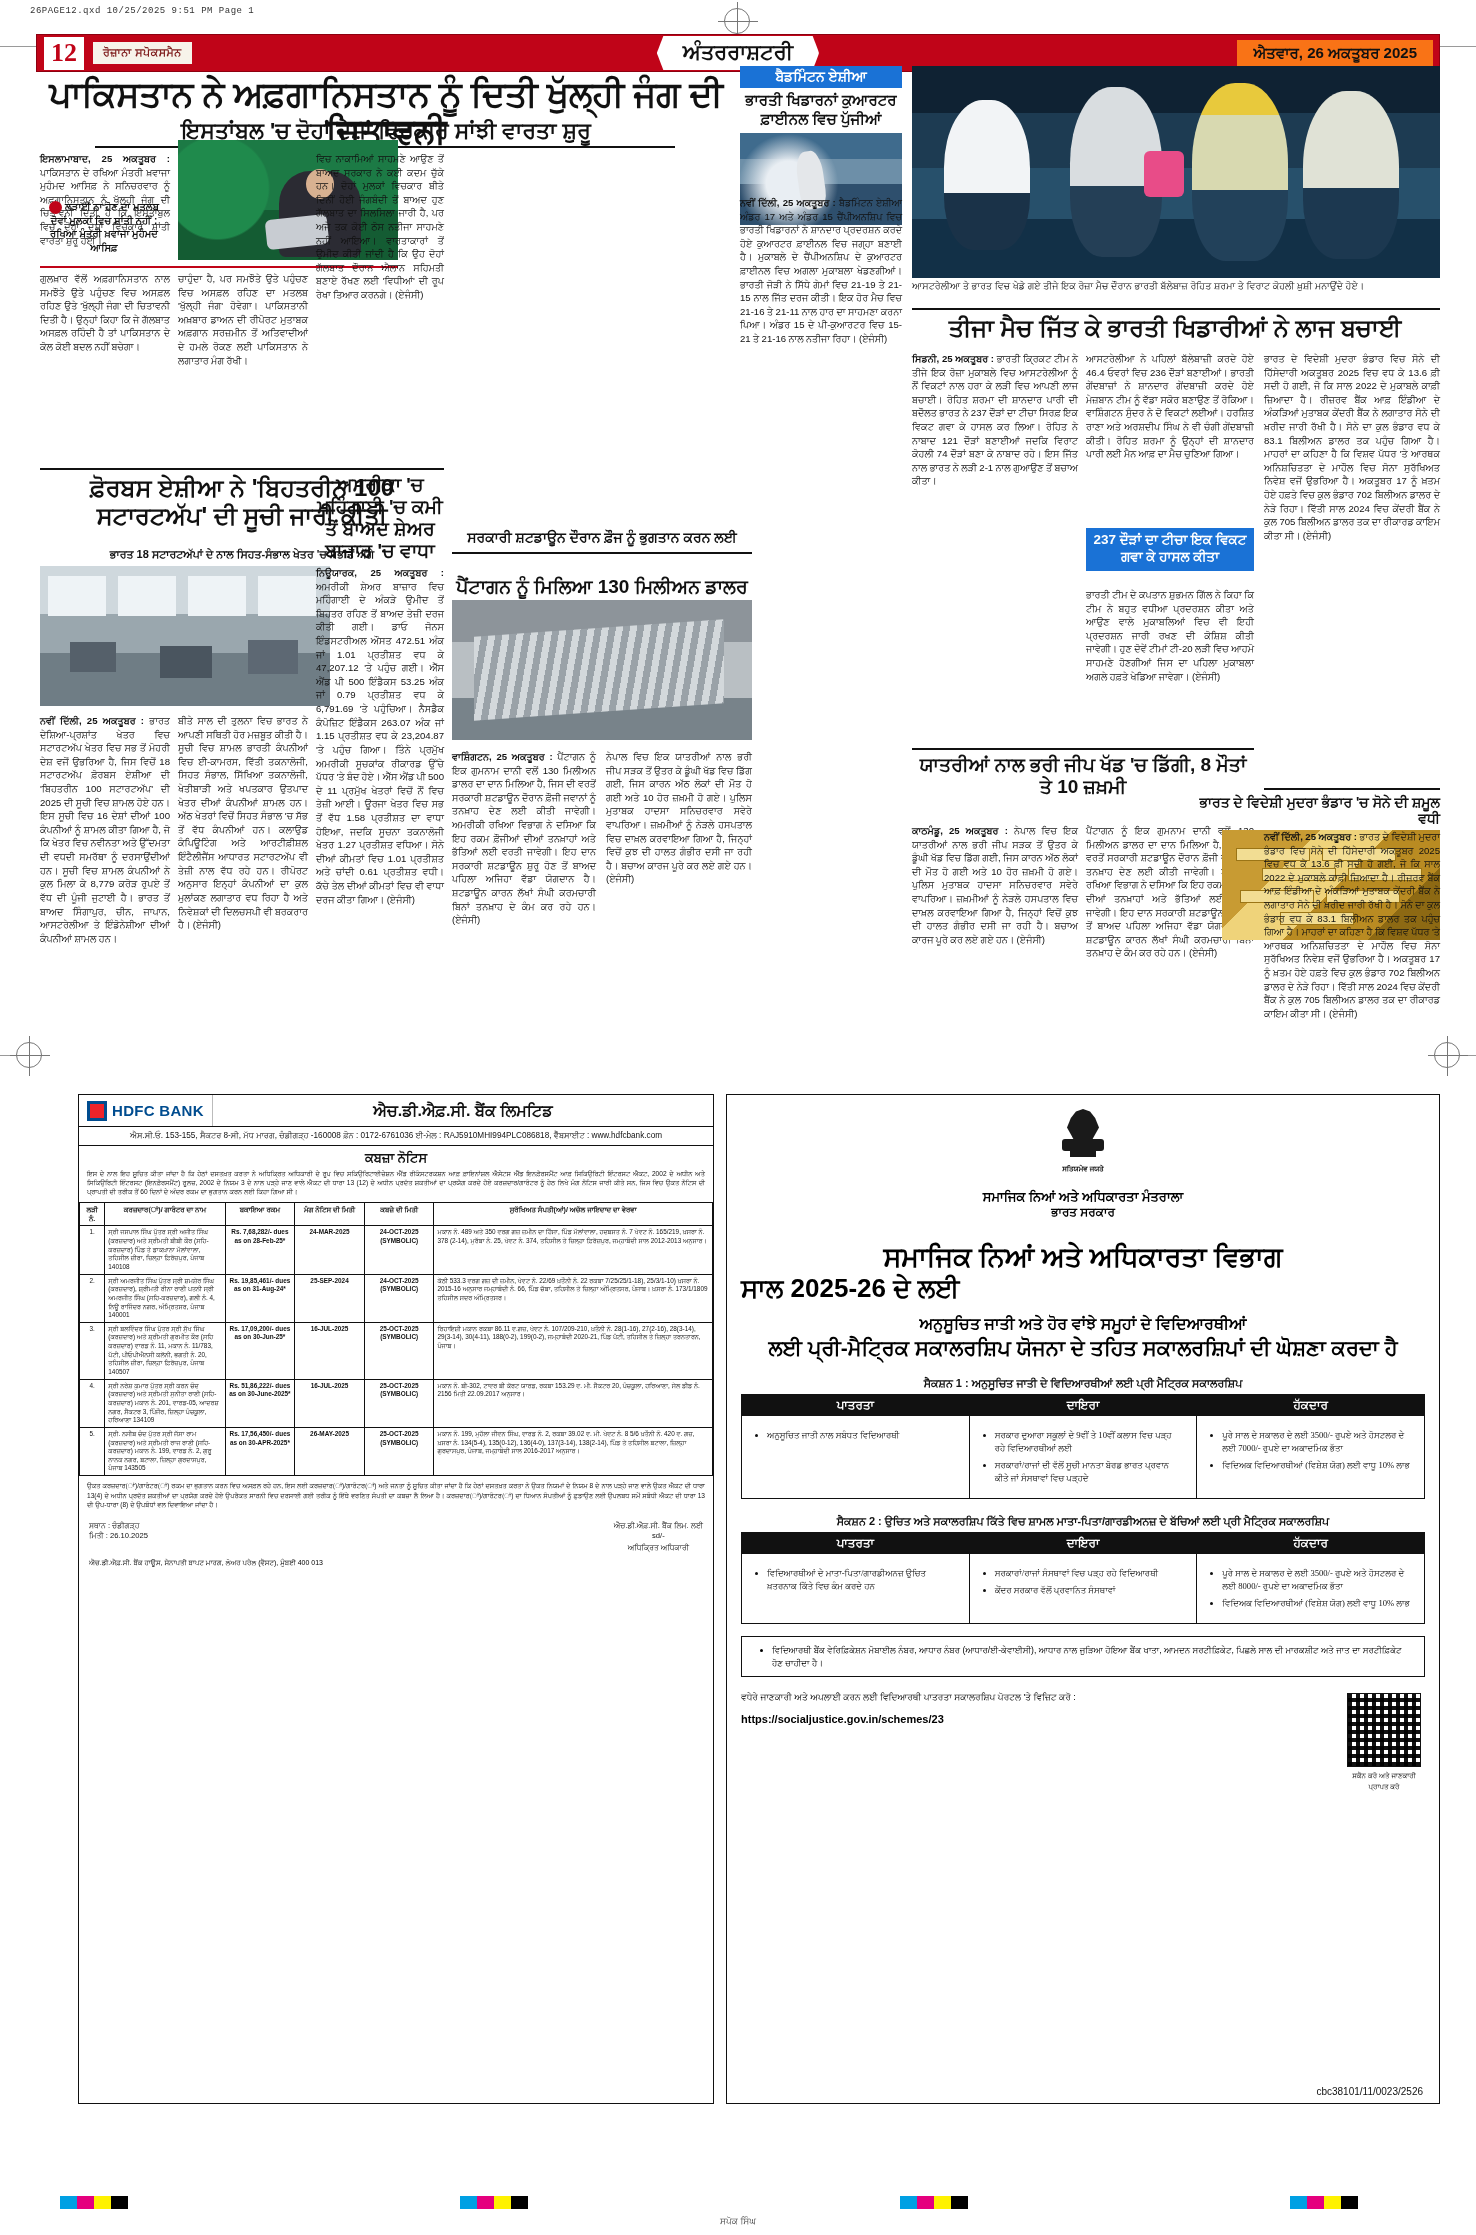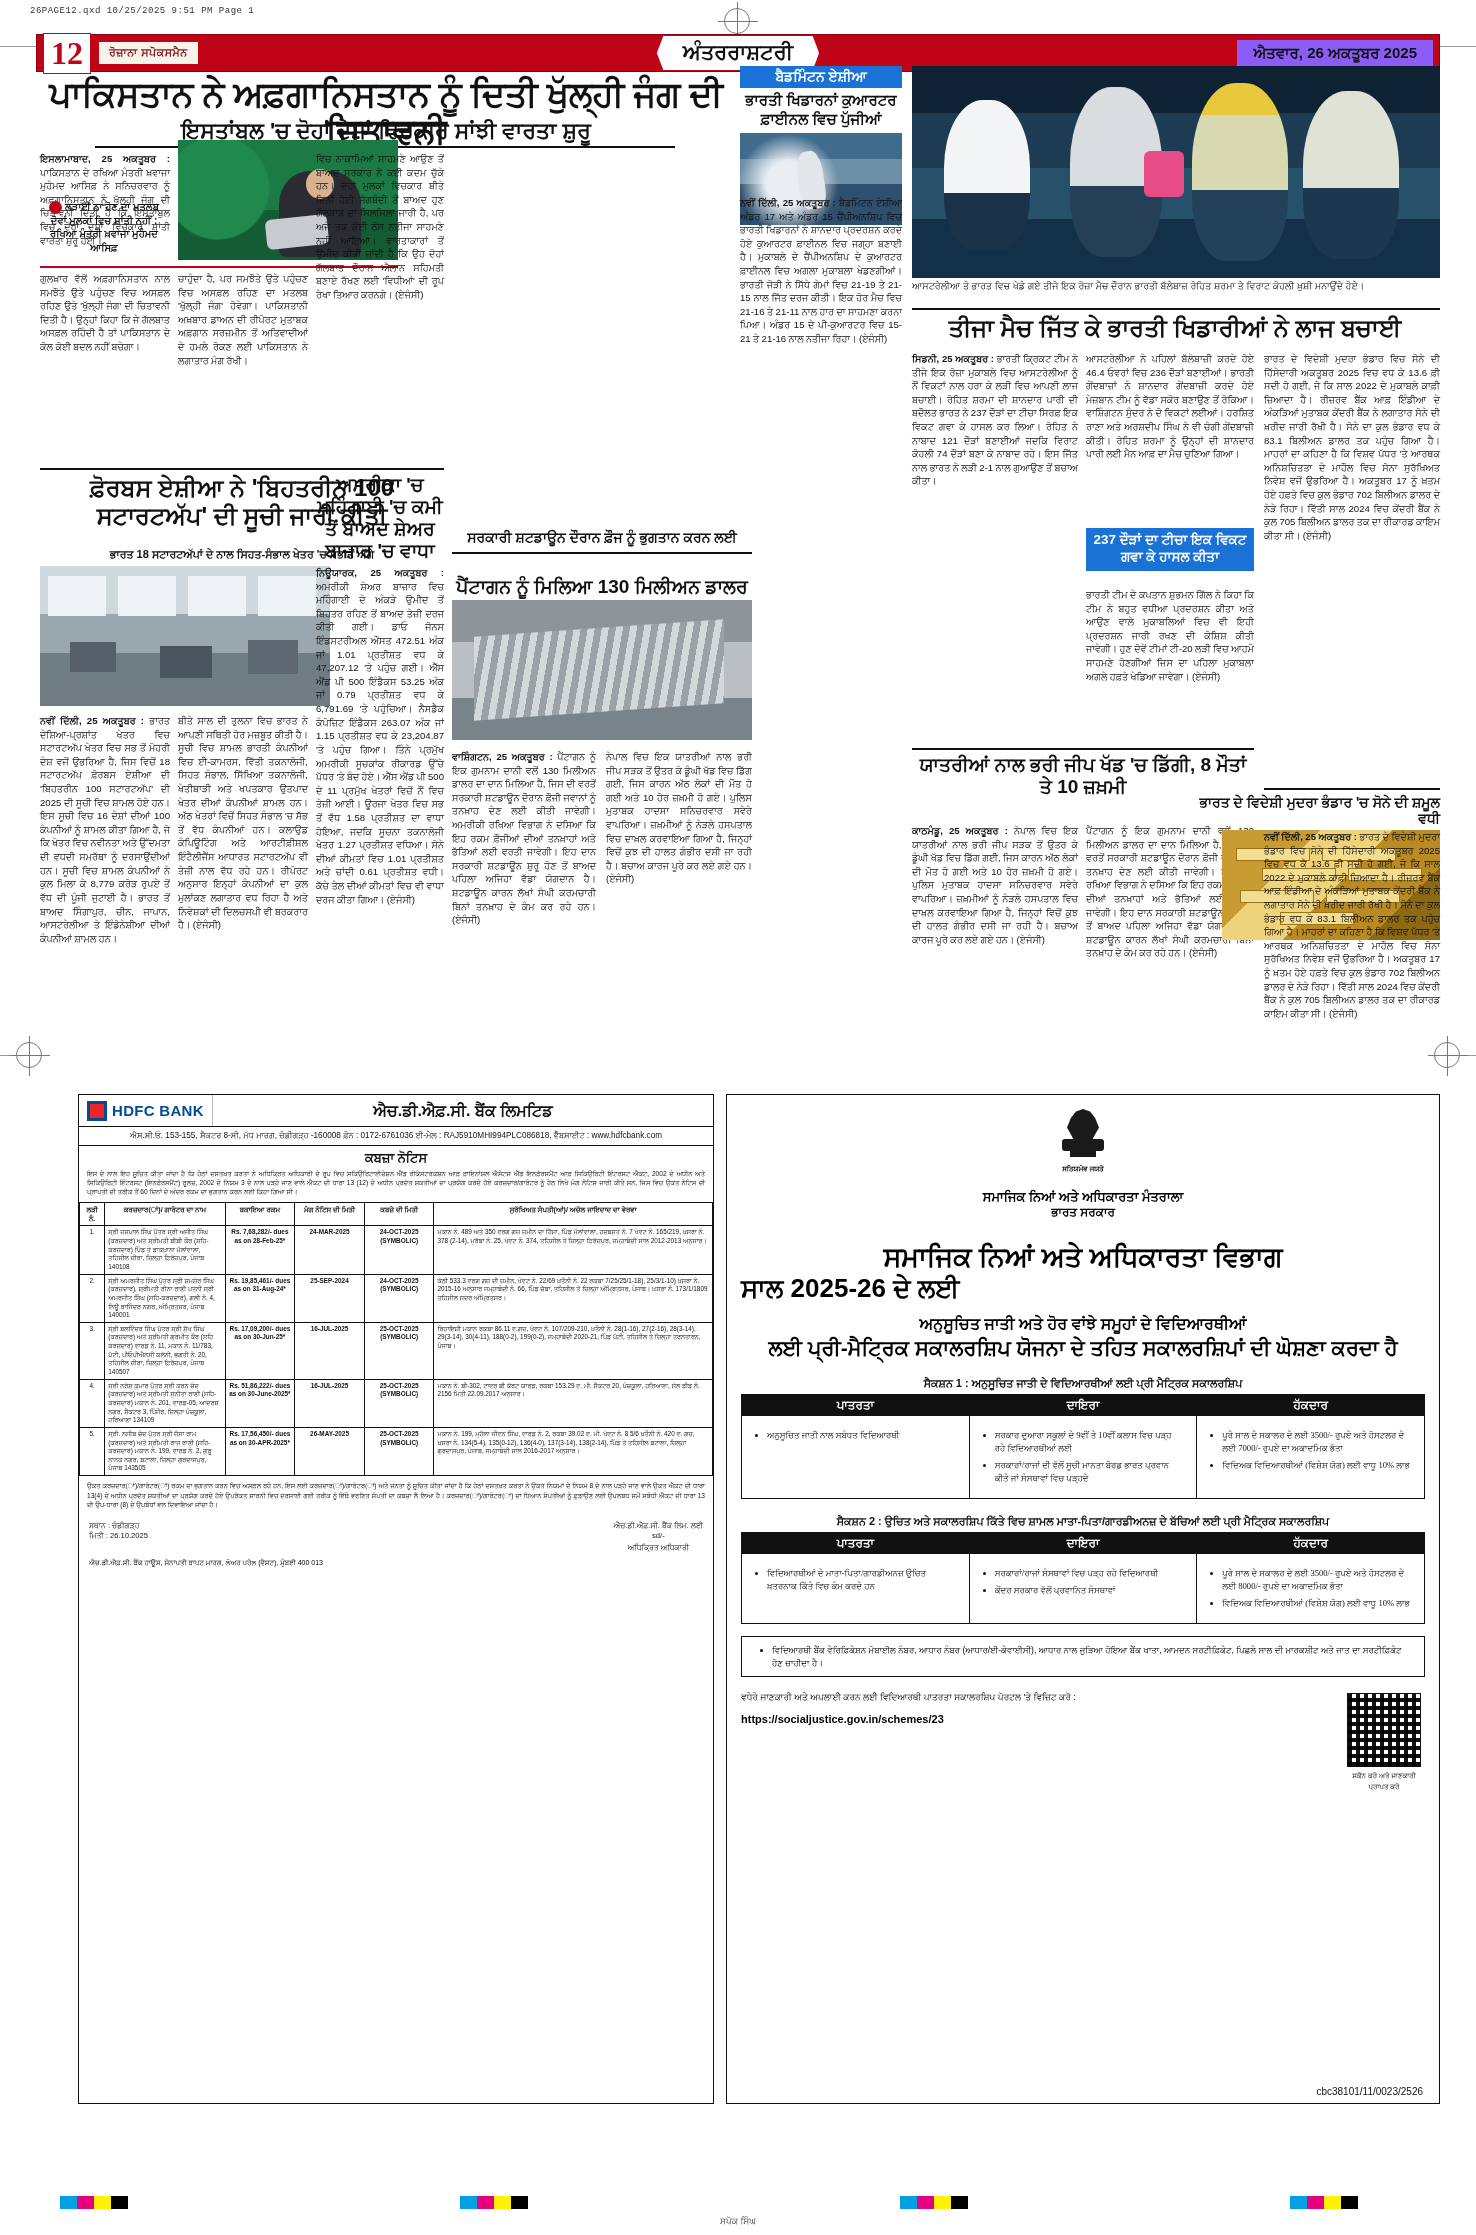--- a/index.html
+++ b/index.html
@@ -32,37 +32,37 @@
   .trim-line { position:absolute; background:#9a9a9a; }
 
   
   .masthead {
     position:absolute; left:36px; top:34px; width:1404px; height:38px;
     background:#c00418; display:flex; align-items:center;
     border:1px solid #8d0010;
   }
   .mh-page-no {
     margin-left:6px; background:#fff; color:#c00418;
-    font-weight:bold; font-size:32px; line-height:1;
+    font-weight:bold; font-size:26px; line-height:1;
     padding:3px 7px 4px; border:1.5px solid #c00418;
     font-family:"Liberation Serif", serif;
   }
   .mh-paper {
     margin-left:7px; background:#f7f3ea; color:#7f1d1d;
     font-size:11px; font-weight:bold; padding:4px 10px 5px;
     border:1px solid #c00418; letter-spacing:.5px;
   }
   .mh-center {
     position:absolute; left:50%; transform:translateX(-50%);
     background:#fff; color:#111; font-size:21px; font-weight:bold;
     padding:4px 26px 6px;
     clip-path: polygon(4% 0, 96% 0, 100% 50%, 96% 100%, 4% 100%, 0 50%);
   }
   .mh-date {
-    position:absolute; right:5px; background:#8b5cf6; color:#111;
+    position:absolute; right:5px; background:#f97316; color:#111;
     font-size:15px; font-weight:bold; padding:4px 16px 5px;
     border:1px solid #c00418;
   }
 
   
   .lead-head {
     position:absolute; left:36px; top:76px; width:700px;
     font-size:35px; font-weight:bold; color:#111; line-height:1.05;
     text-align:center; letter-spacing:-.3px;
   }

